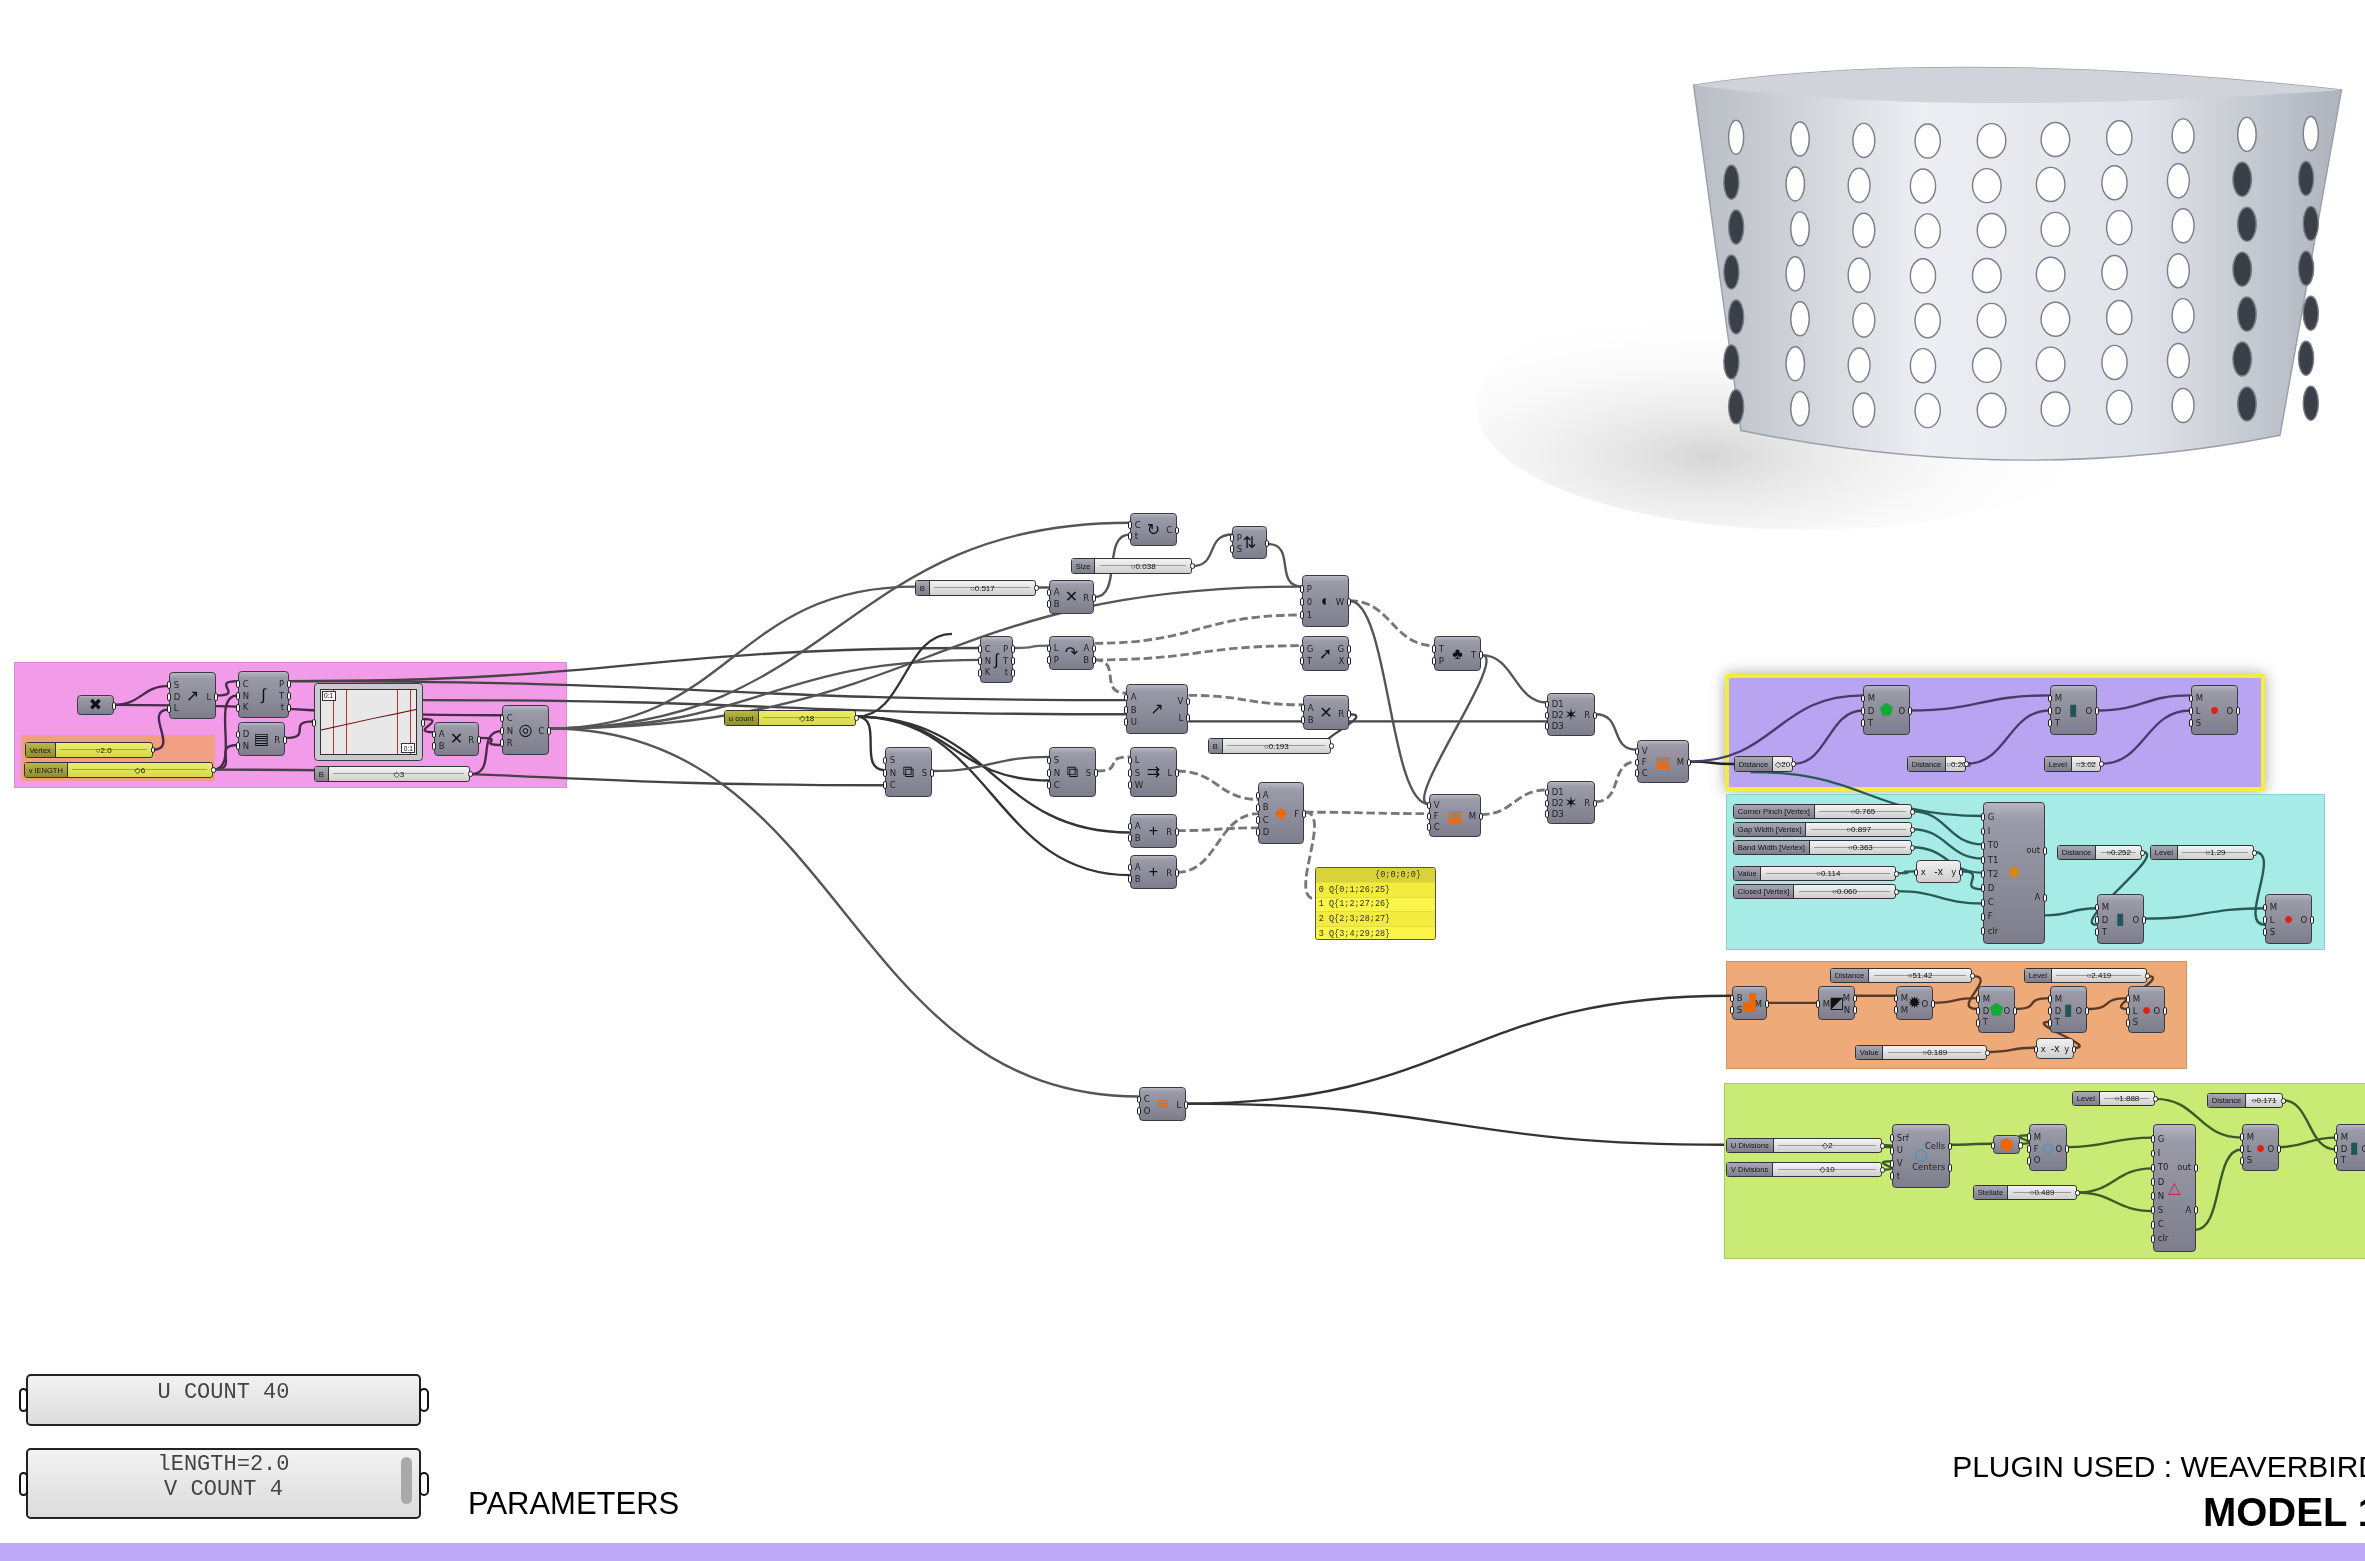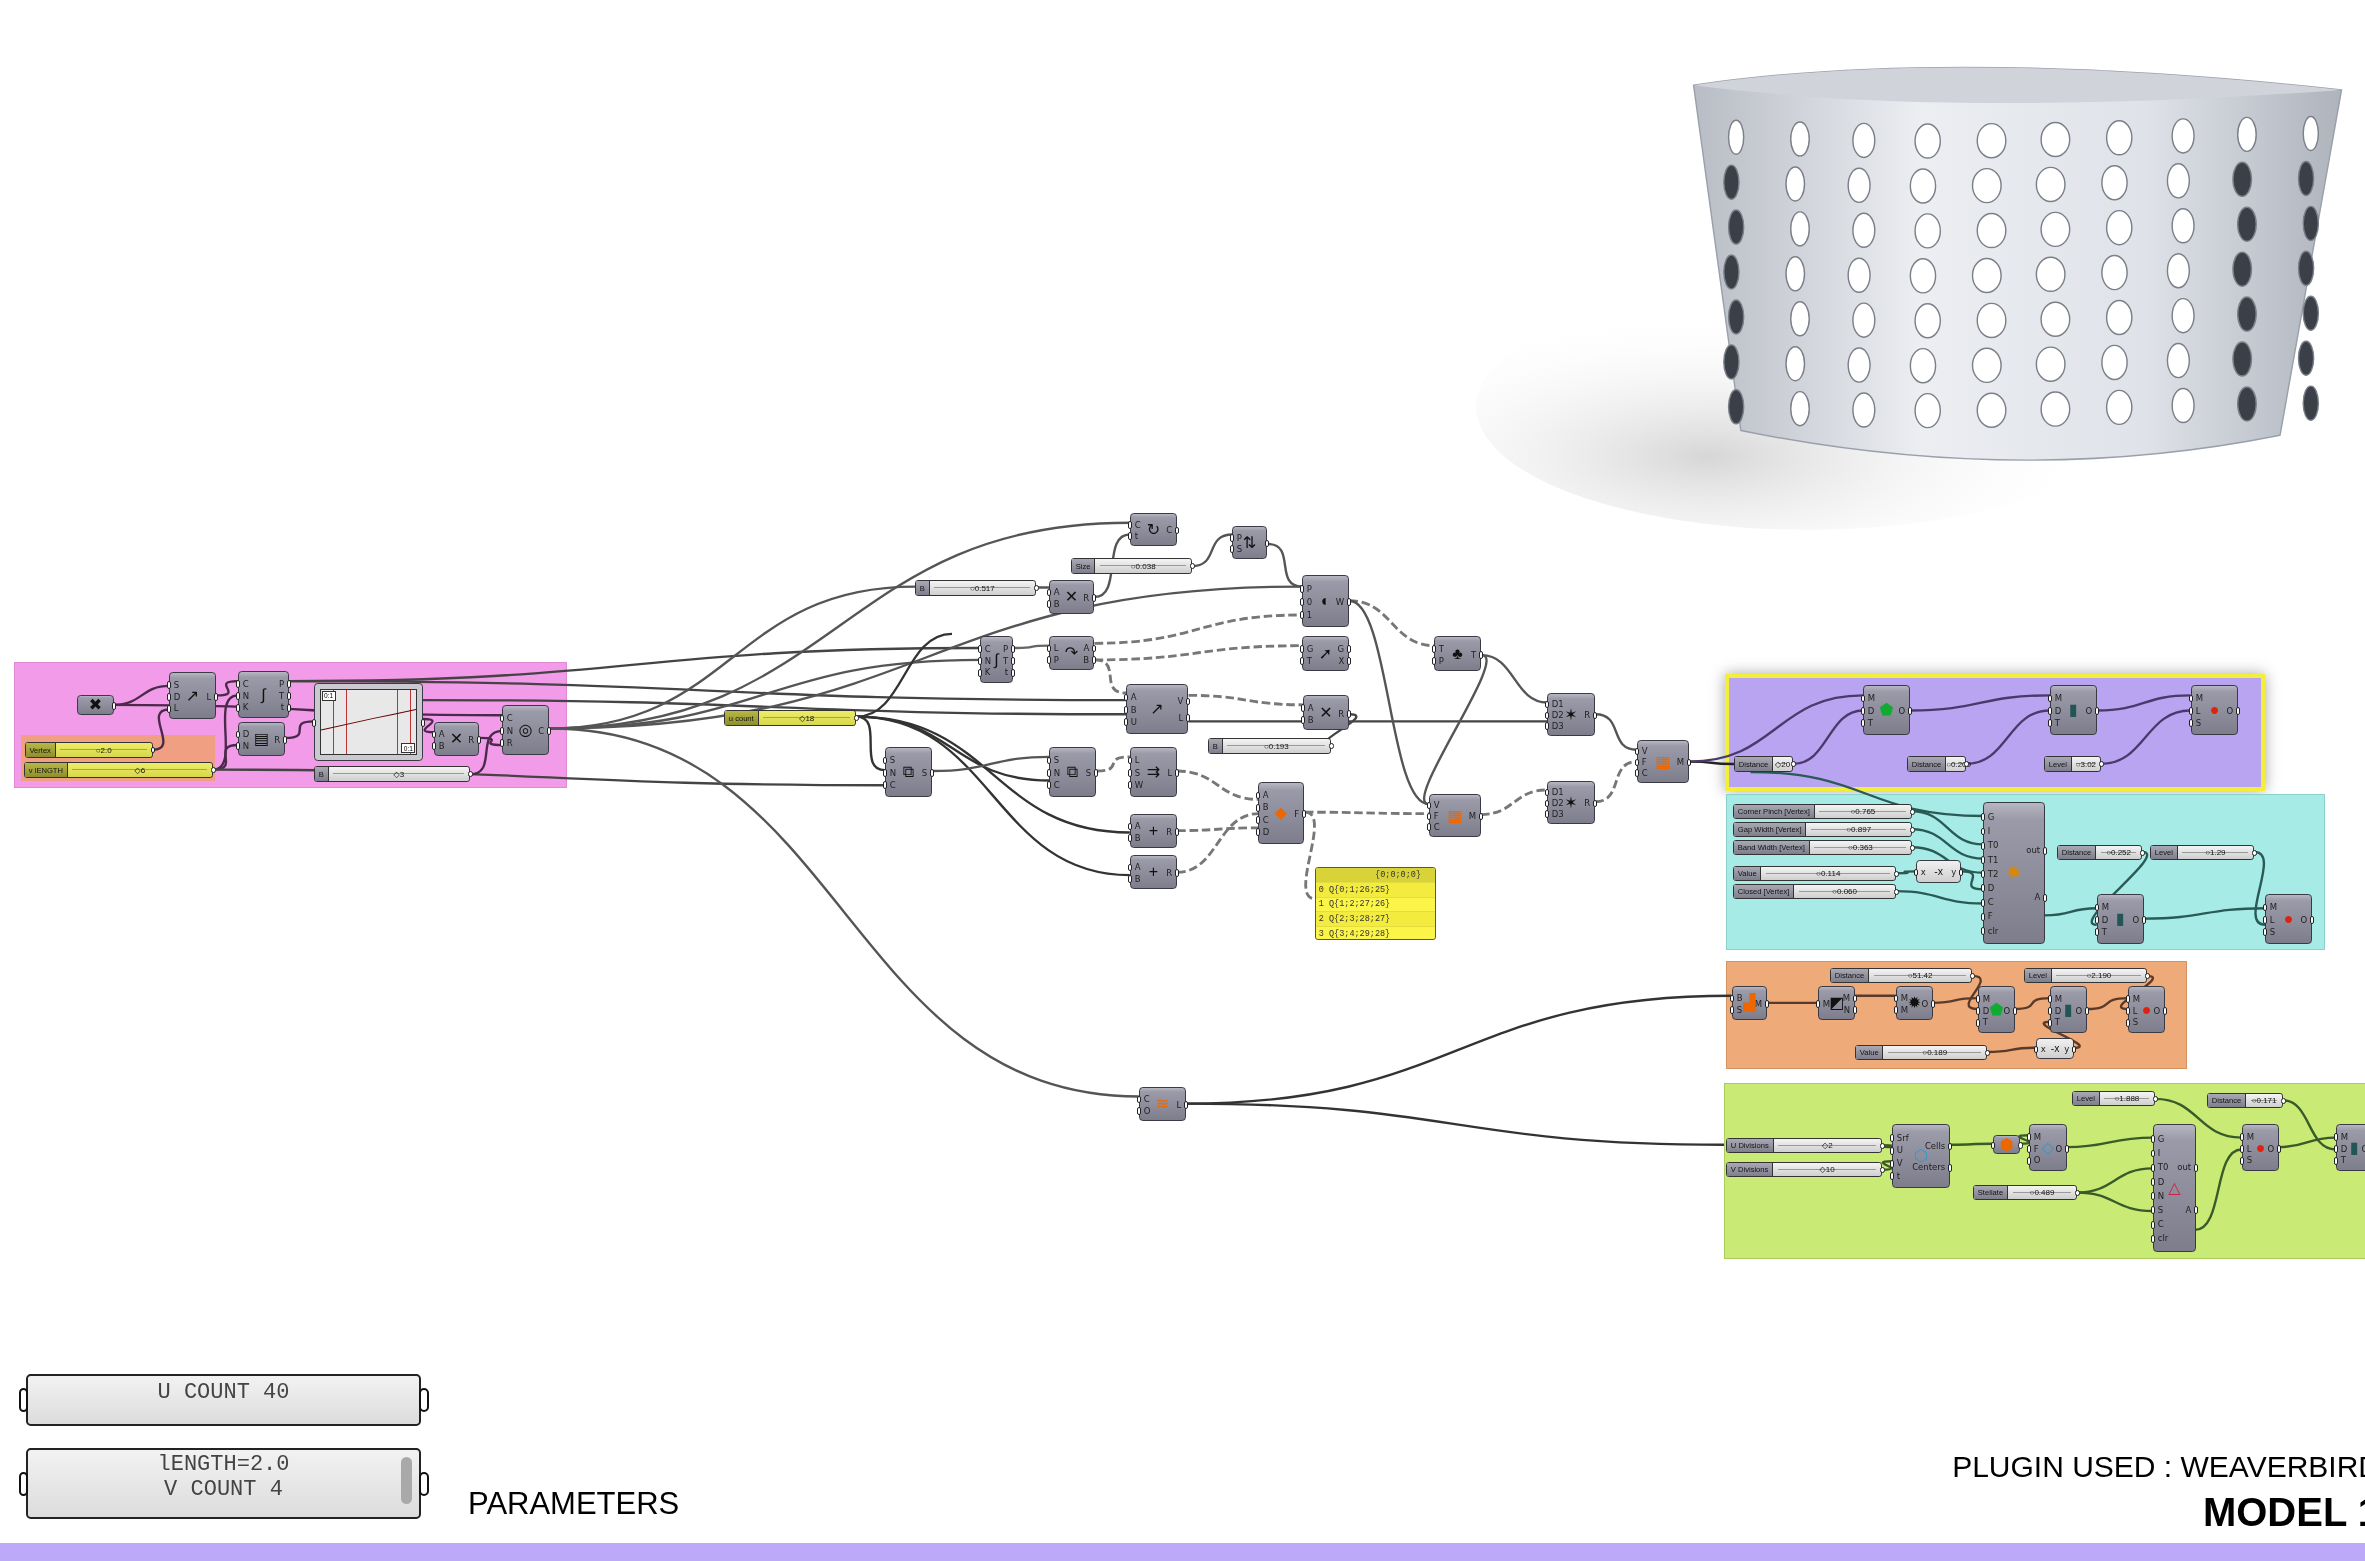--- a/index.html
+++ b/index.html
@@ -890,21 +890,21 @@
       <span class="val">
         <span>○ </span>
         <span>51.42</span>
       </span>
       <span style="position: absolute; right: -3.8px; top: 3.8px; width: 4.7px; height: 6.6px; border: 1.4px solid rgb(34, 34, 34); background: rgb(255, 255, 255); border-radius: 3.3px; box-sizing: border-box;"></span>
     </div>
     <div class="slider" style="left: 2024px; top: 968px; width: 123px; height: 15px; position: absolute;">
       <span class="lbl">Level</span>
       <span class="val">
         <span>○ </span>
-        <span>2.190</span>
+        <span>2.419</span>
       </span>
       <span style="position: absolute; right: -3.8px; top: 3.8px; width: 4.7px; height: 6.6px; border: 1.4px solid rgb(34, 34, 34); background: rgb(255, 255, 255); border-radius: 3.3px; box-sizing: border-box;"></span>
     </div>
     <div class="slider" style="left: 1855px; top: 1045px; width: 132px; height: 15px; position: absolute;">
       <span class="lbl">Value</span>
       <span class="val">
         <span>○ </span>
         <span>0.189</span>
       </span>
       <span style="position: absolute; right: -3.8px; top: 3.8px; width: 4.7px; height: 6.6px; border: 1.4px solid rgb(34, 34, 34); background: rgb(255, 255, 255); border-radius: 3.3px; box-sizing: border-box;"></span>

